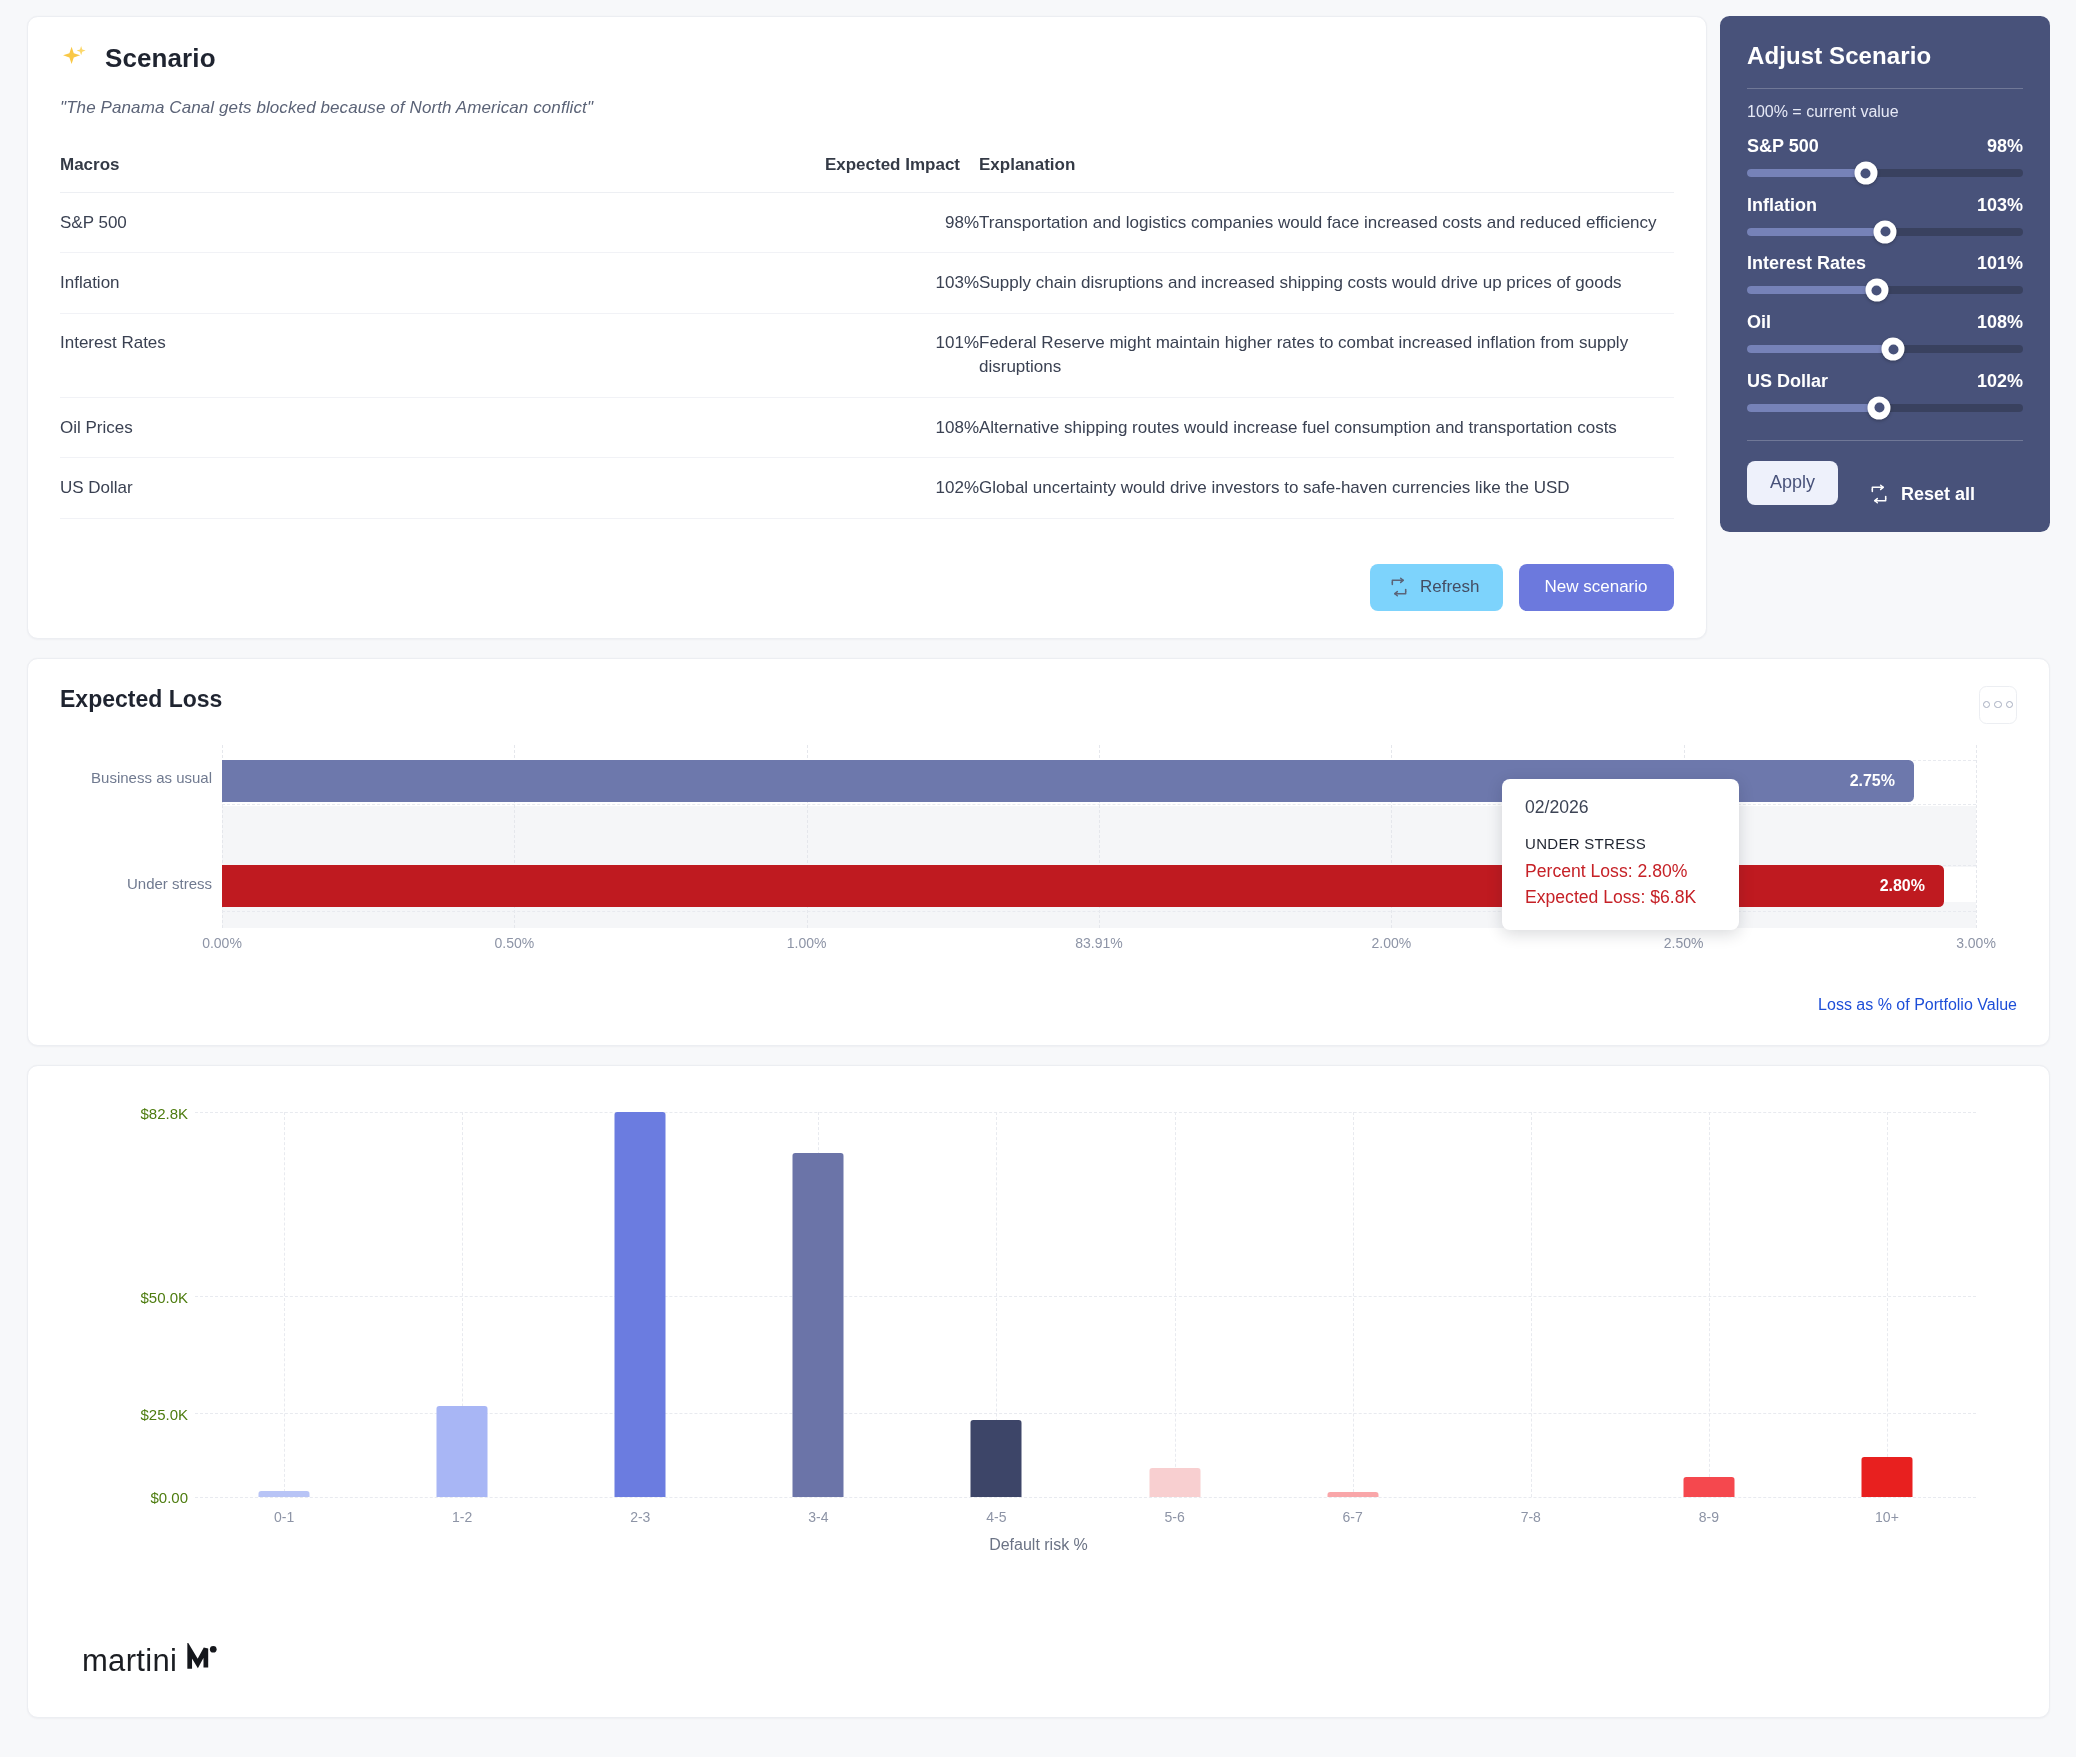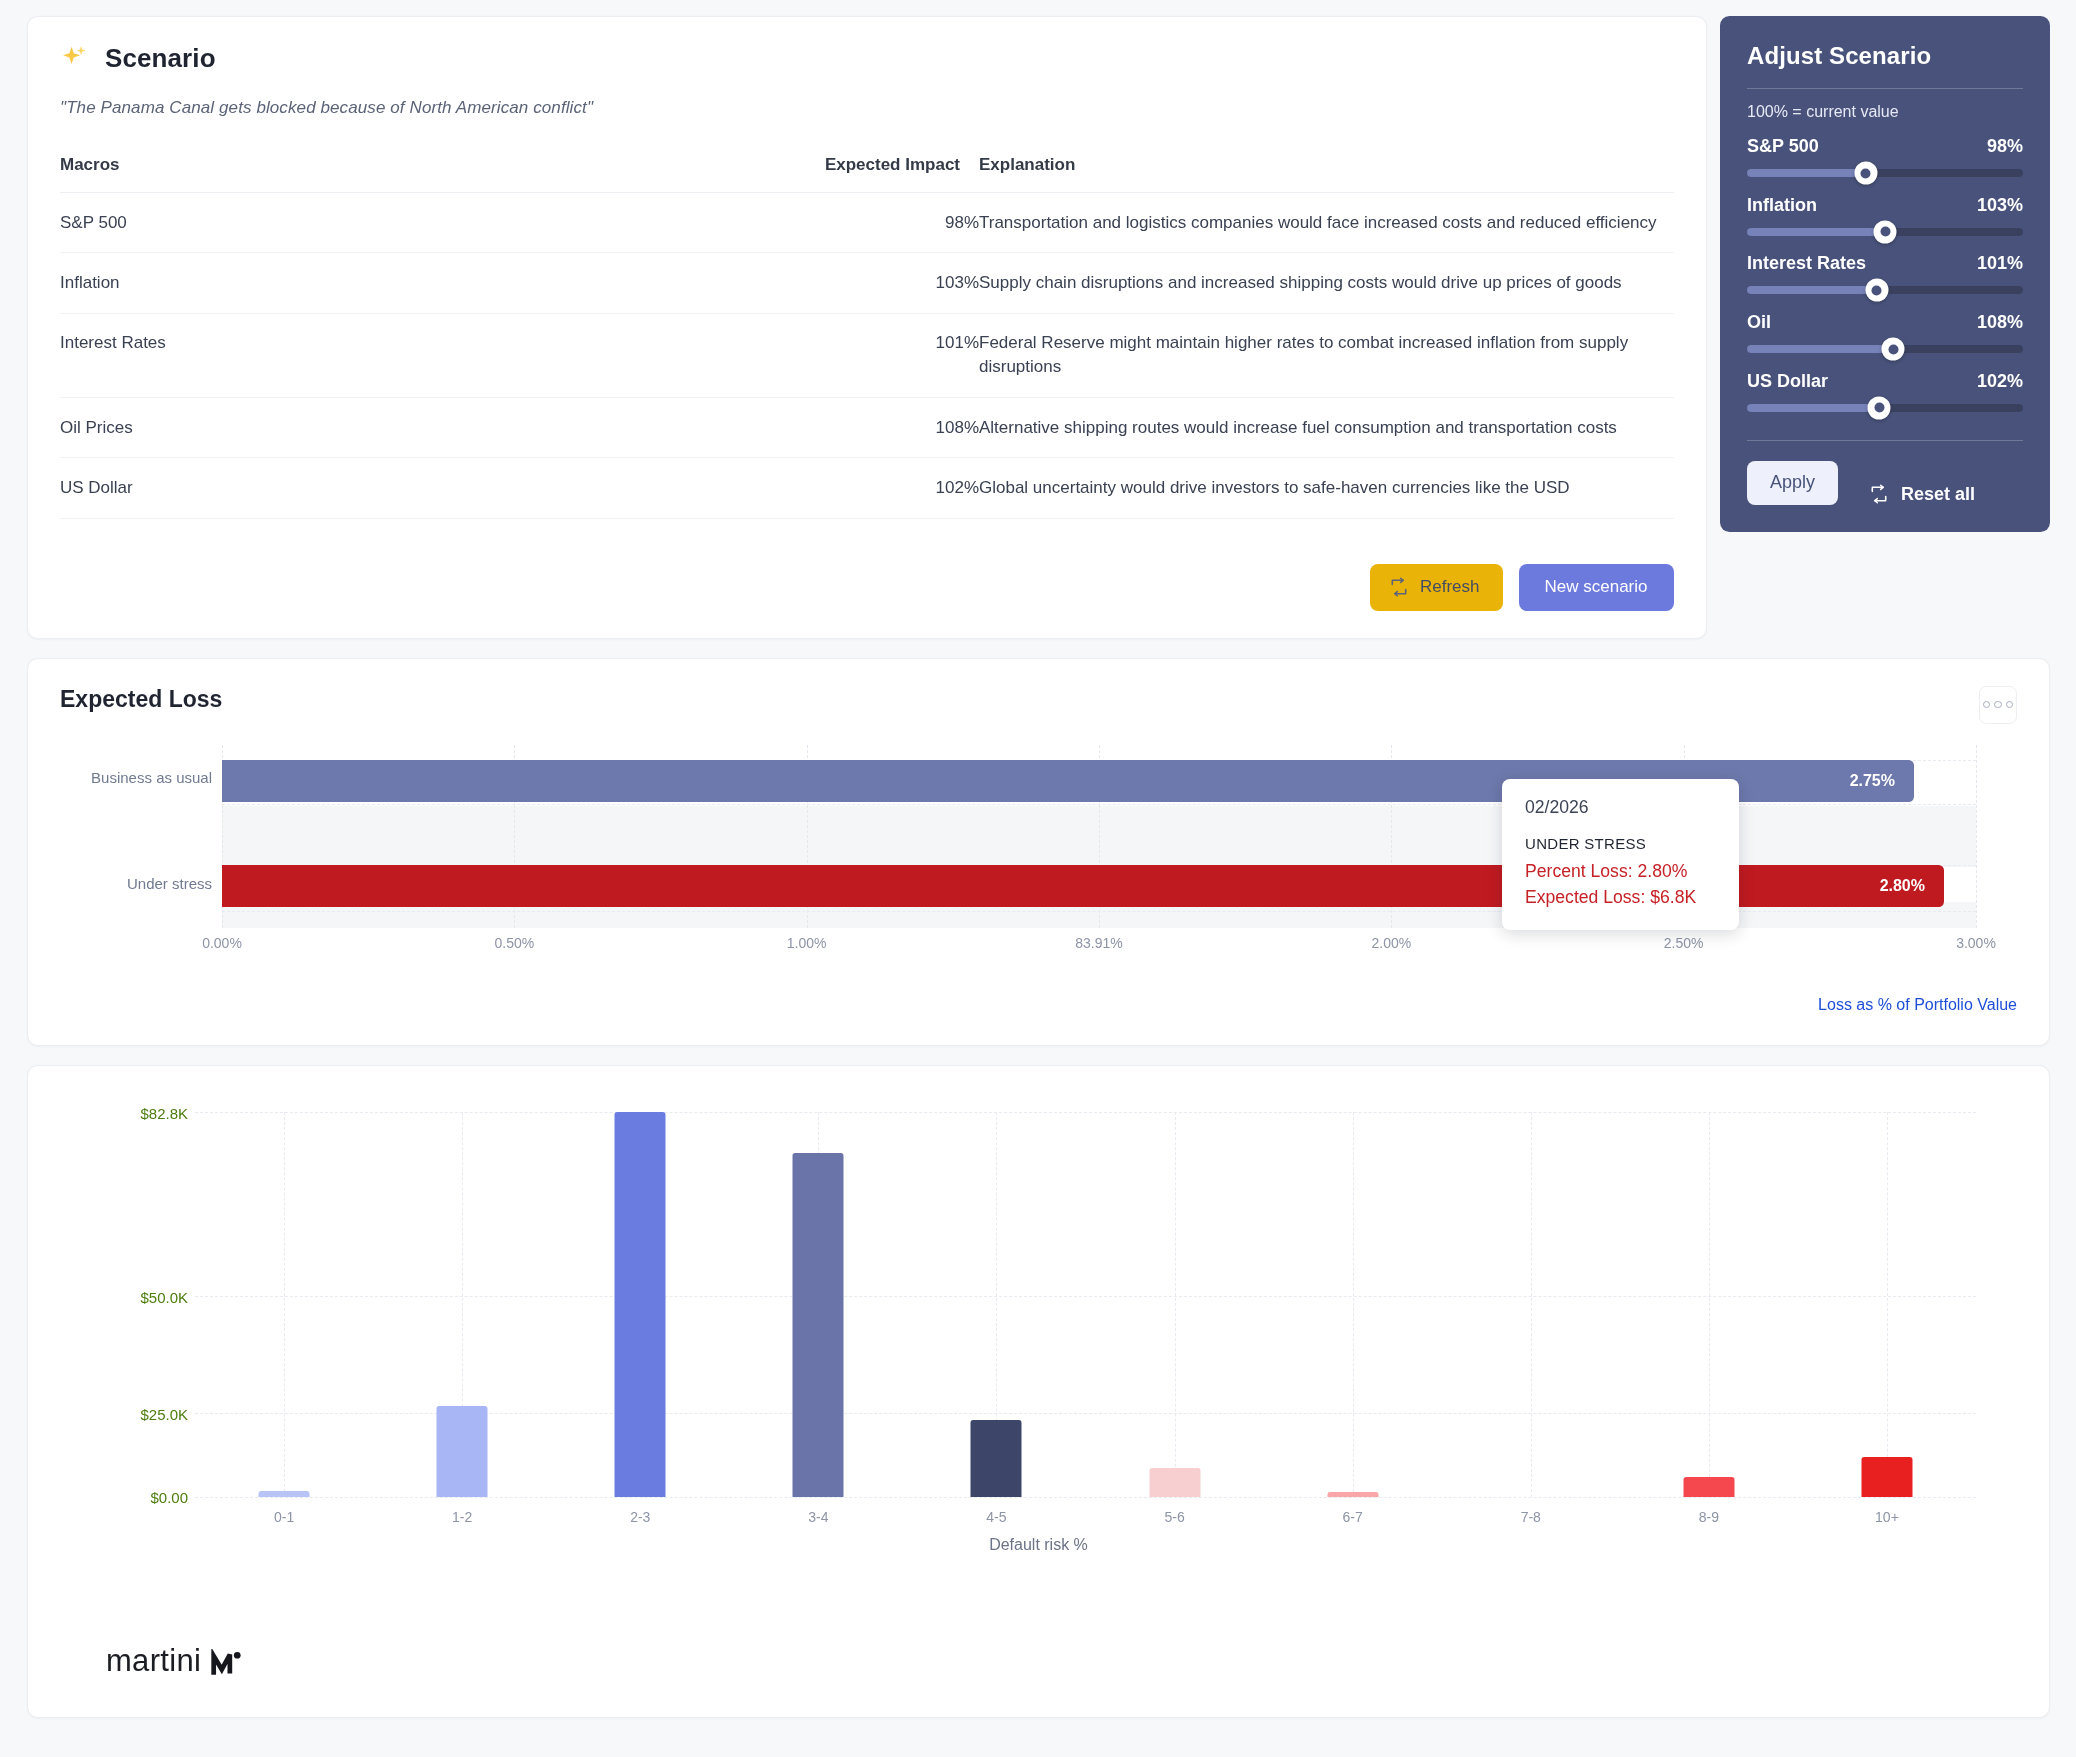--- a/index.html
+++ b/index.html
@@ -61,21 +61,21 @@
   .scenario-actions {
     display: flex; justify-content: flex-end; align-items: center;
     gap: 16px; margin-top: 45px;
   }
   .btn {
     border: none; border-radius: 8px; cursor: pointer;
     font-family: inherit; font-size: 17px;
     display: inline-flex; align-items: center; gap: 10.8px;
   }
   .btn-refresh {
-    background: #eab308; color: #444d63; padding: 13.5px 23px 13.5px 19px;
+    background: #7dd3fc; color: #444d63; padding: 13.5px 23px 13.5px 19px;
   }
   .btn-new {
     background: #6c79dd; color: #ffffff; padding: 13.5px 26px; font-weight: 500;
   }
   .refresh-icon { width: 20px; height: 20px; display:block; }
 
   
   .adjust-card {
     width: 330px; background: #48527a; border-radius: 9.5px;
     padding: 26px 27px 27px 27px; color: #ffffff; align-self: flex-start;
@@ -199,21 +199,21 @@
   .var-bar {
     position:absolute; bottom: 0; width: 51px; transform: translateX(-50%);
     border-radius: 2.7px 2.7px 0 0;
   }
   .var-xtick {
     position:absolute; bottom: 5.4px; transform: translateX(-50%);
     font-size: 14px; color:#8d94a6;
   }
   .var-xlabel { text-align:center; font-size: 16px; color:#6b7385; margin-top: 5.4px; }
 
-  .brand { position:absolute; left: 54px; bottom: 38px; display:flex; align-items:flex-end; gap: 9.5px; margin-left: 24px; }
+  .brand { position:absolute; left: 54px; bottom: 38px; display:flex; align-items:flex-start; gap: 9.5px; }
   .brand-word { font-size: 31px; color:#1b1d22; letter-spacing: 0.3px; font-weight: 400; }
   .brand-mark { width: 35px; height: 30px; display:block; }
 </style>
 </head>
 <body>
 
 <div class="page">
 
   <div class="top-row">
 

